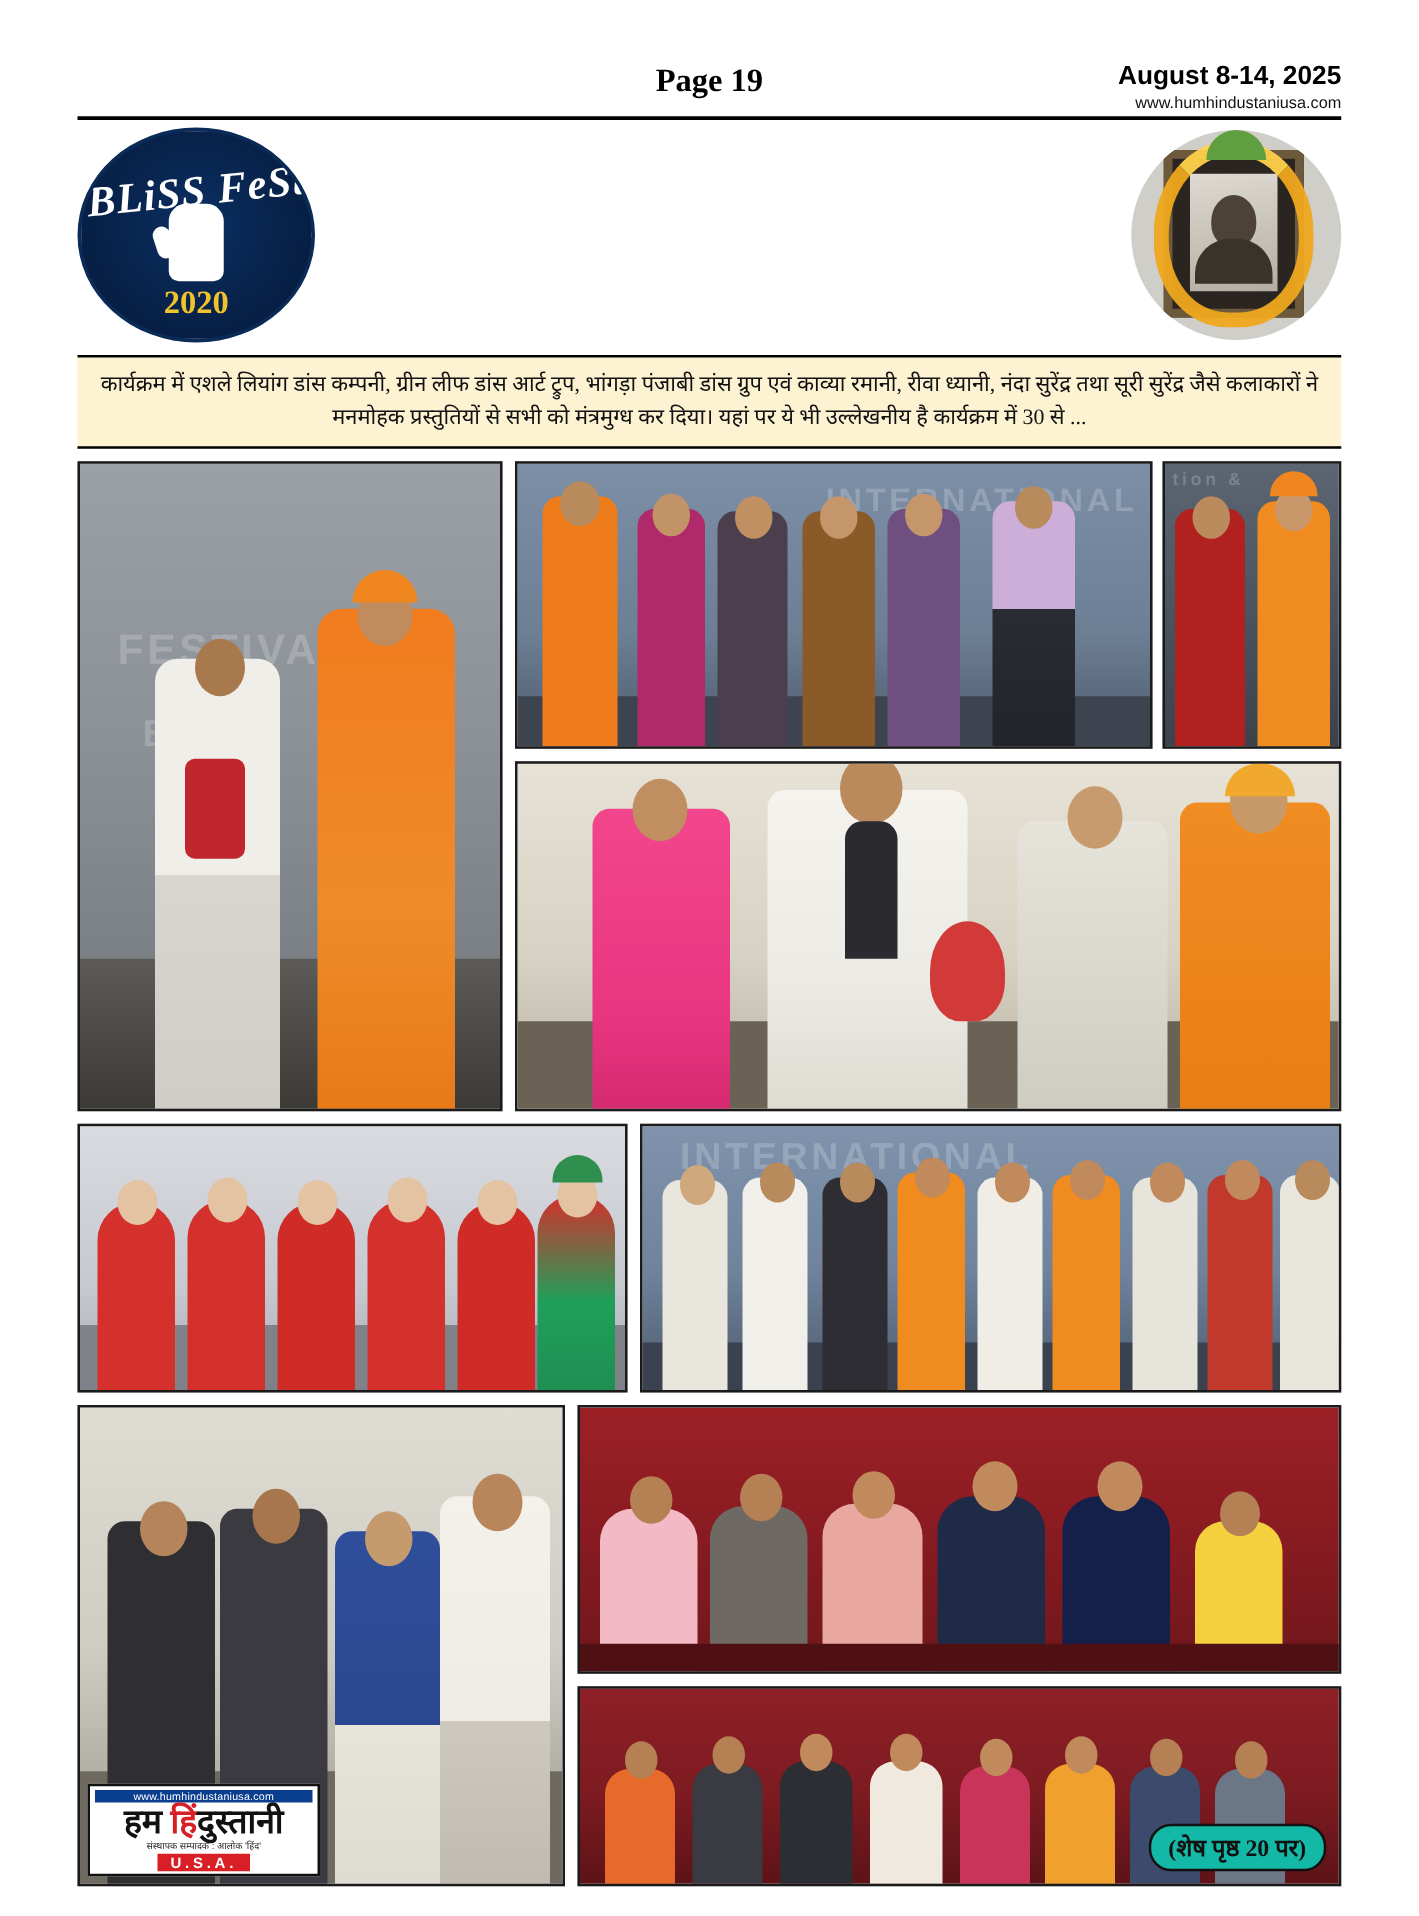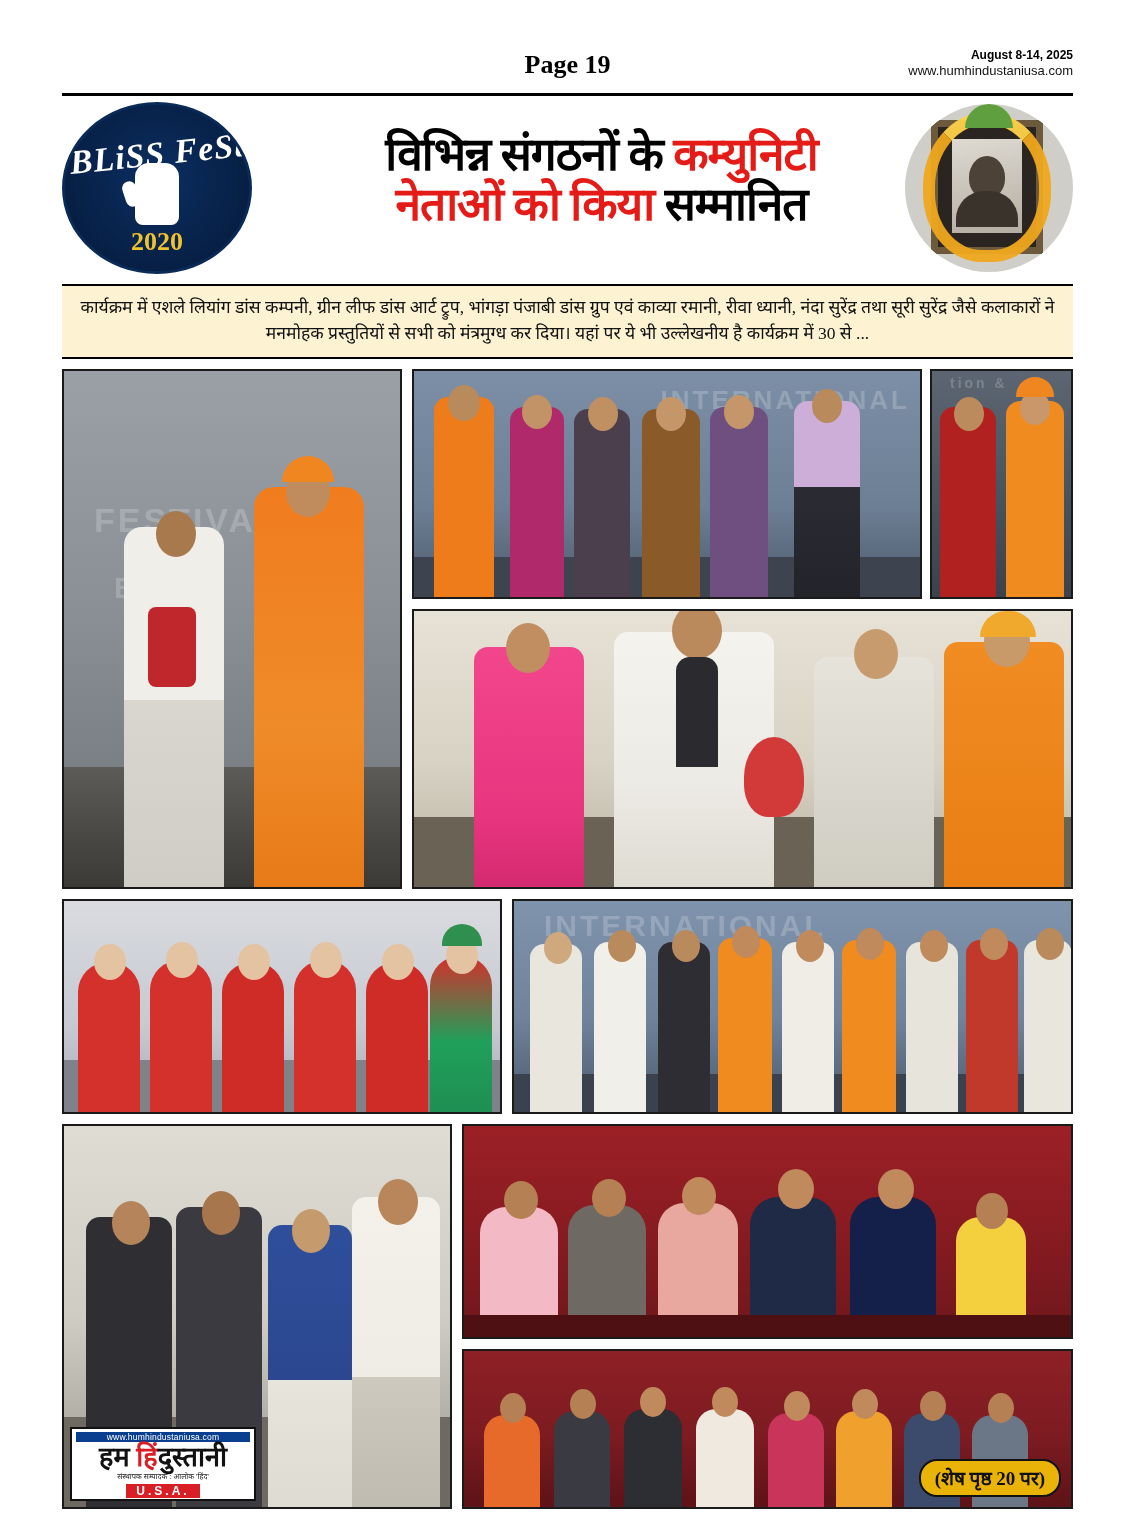--- a/index.html
+++ b/index.html
@@ -52,21 +52,21 @@
     font-weight: bold;
     font-size: 26px;
     color: #000;
   }
   .mast-right {
     margin-left: auto;
     text-align: right;
     line-height: 1.25;
   }
   .mast-date {
-    font-size: 12px;
+    font-size: 21px;
     font-weight: bold;
     color: #000;
   }
   .mast-url {
     font-size: 13px;
     color: #111;
   }
 
   
   .headline-band {
@@ -292,21 +292,21 @@
     color: #fff;
     font-weight: bold;
     font-size: 12px;
     letter-spacing: 3px;
     padding: 0 10px;
   }
 
   .contd {
     position: absolute;
     right: 10px; bottom: 10px;
-    background: #eab308;
+    background: #14b8a6;
     border: 2px solid #111;
     border-radius: 18px;
     padding: 4px 14px;
     font-family: "Liberation Serif", serif;
     font-weight: bold;
     font-size: 19px;
     color: #111;
   }
 </style>
 </head>
@@ -326,28 +326,20 @@
 
     <div class="logo-bliss">
       <div class="logo-inner">
         <div class="logo-word">BLiSS FeSt</div>
         <div class="logo-hand"></div>
         <div class="logo-year">2020</div>
       </div>
     </div>
 
 
-    <div class="headline">
-      <span class="l1">
-        <span class="hl-black">विभिन्न संगठनों के </span><span class="hl-red">कम्युनिटी</span>
-      </span>
-      <span class="l2">
-        <span class="hl-red">नेताओं को किया </span><span class="hl-black">सम्मानित</span>
-      </span>
-    </div>
 
     <div class="logo-portrait">
       <div class="frame">
         <div class="frame-photo">
           <div class="frame-head"></div>
           <div class="frame-body"></div>
         </div>
       </div>
       <div class="garland"></div>
       <div class="garland-top"></div>
@@ -386,21 +378,21 @@
       <div class="person" style="left:228px; width:58px; height:188px; background:#8a5a28;"></div>
       <div class="head" style="left:242px; bottom:166px; width:30px; height:34px; background:#c4966a;"></div>
       <div class="person" style="left:296px; width:58px; height:190px; background:#6f4f7f;"></div>
       <div class="head" style="left:310px; bottom:168px; width:30px; height:34px; background:#c4966a;"></div>
       <div class="person" style="left:380px; width:66px; height:196px; background:linear-gradient(180deg,#cdaed8 0%,#cdaed8 44%,#2b2b33 44%,#23232a 100%);"></div>
       <div class="head" style="left:398px; bottom:174px; width:30px; height:34px; background:#b98a5c;"></div>
     </div>
 
     <div class="ph" style="left:868px; top:0px; width:143px; height:230px;">
       <div class="stage-bg" style="background:linear-gradient(180deg,#5c6672 0%,#3b424c 100%);"></div>
-      <div class="blurtext" style="left:18px; top:4px; font-size:14px;">tion &amp;</div>
+      <div class="blurtext" style="left:6px; top:4px; font-size:14px;">tion &amp;</div>
       <div class="person" style="left:8px; width:56px; height:190px; background:#b0211f;"></div>
       <div class="head" style="left:22px; bottom:166px; width:30px; height:34px; background:#bc8b5d;"></div>
       <div class="person" style="left:74px; width:58px; height:196px; background:#ef8b1f;"></div>
       <div class="head" style="left:88px; bottom:172px; width:30px; height:34px; background:#c9976a;"></div>
       <div class="head" style="left:84px; bottom:200px; width:38px; height:20px; background:#f0861f; border-radius:20px 20px 0 0;"></div>
     </div>
 
     <div class="ph" style="left:350px; top:240px; width:661px; height:280px;">
       <div class="stage-bg" style="background:linear-gradient(180deg,#e7e2d6 0%,#d8d2c4 55%,#b9b2a3 100%);"></div>
       <div class="floor" style="height:70px; background:#6a6255;"></div>

